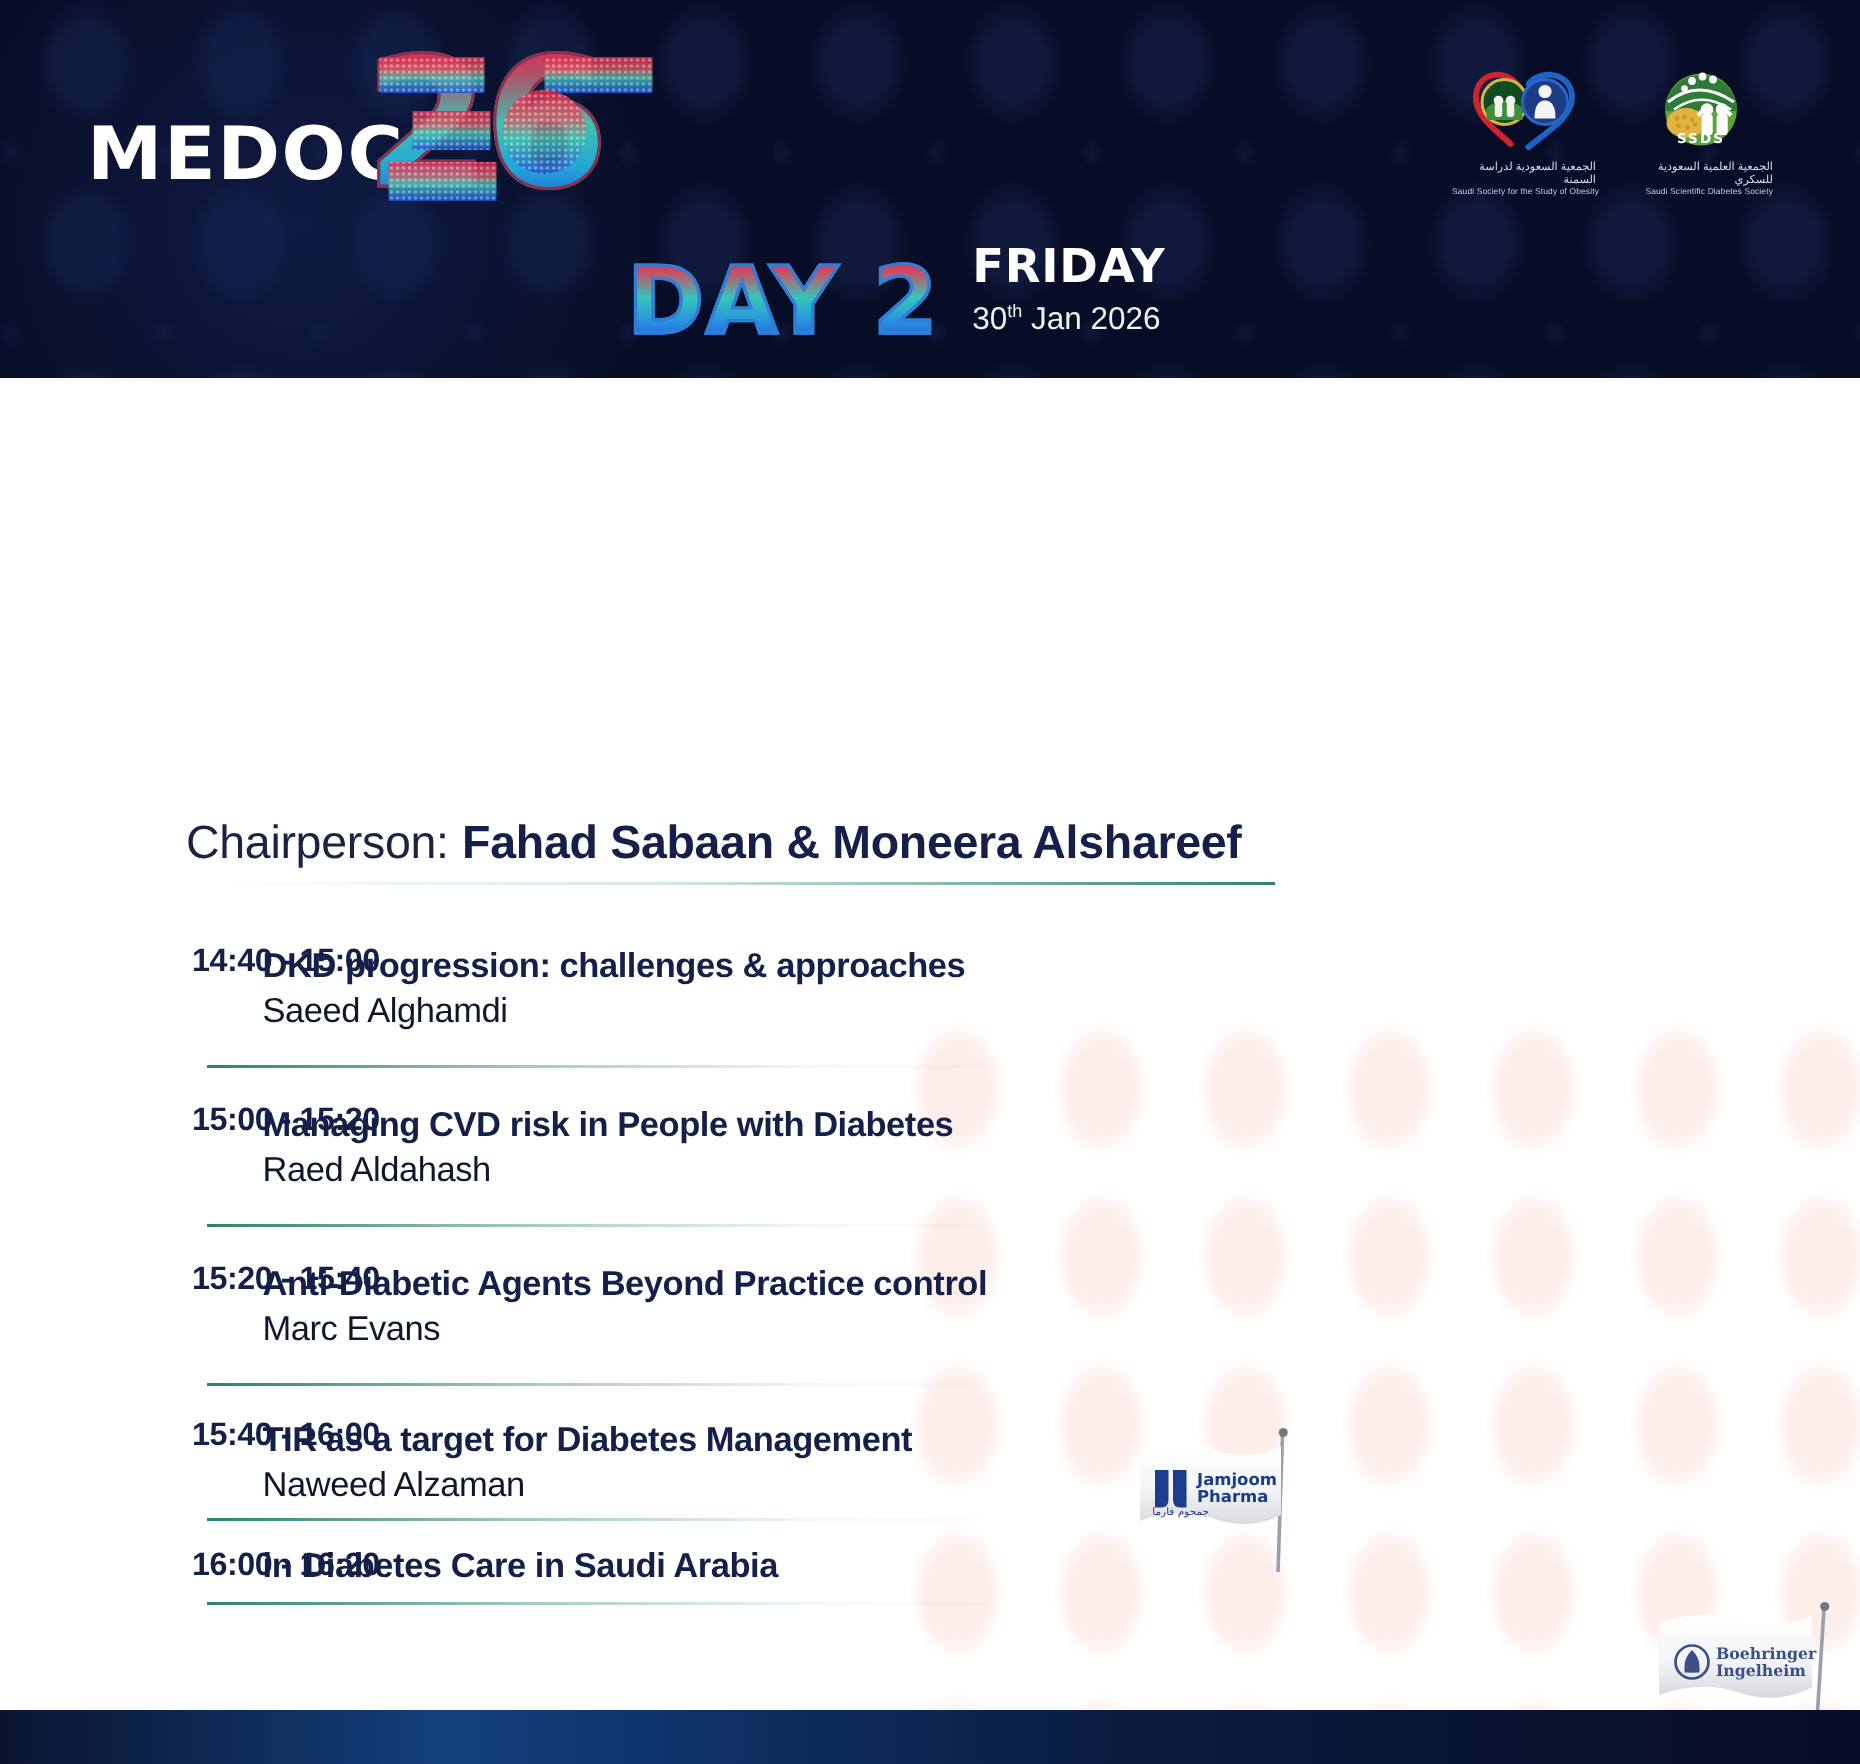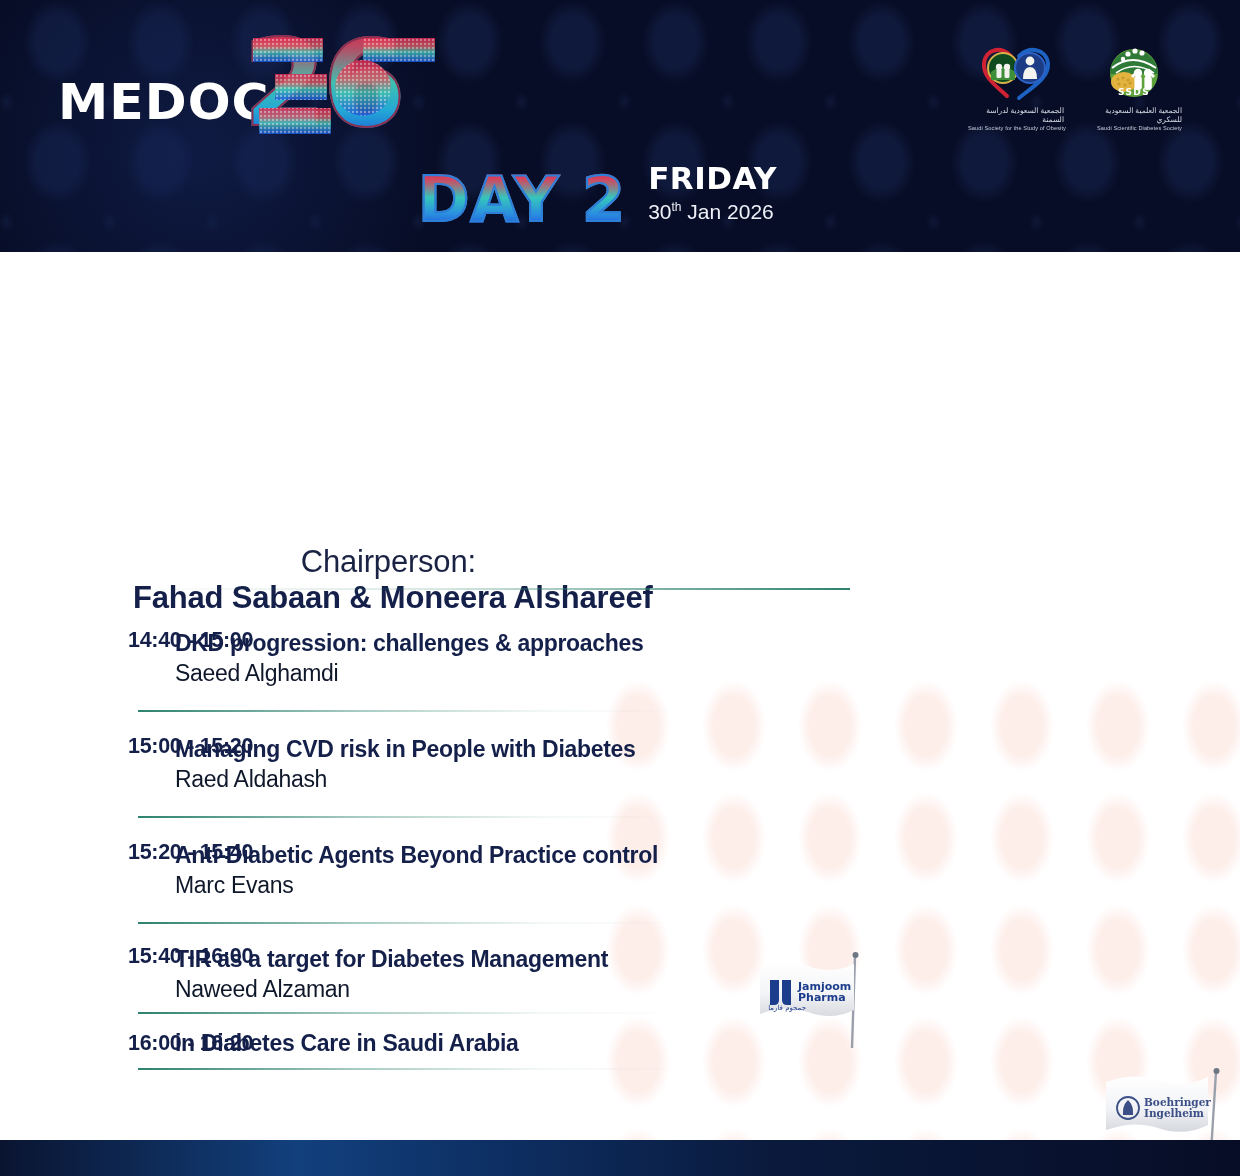--- a/index.html
+++ b/index.html
@@ -154,21 +154,21 @@
     width: 680px; height: 470px;
     background-image: radial-gradient(ellipse 32px 46px at 50% 50%, #fdeeea 0%, #fdeeea 64%, rgba(253,238,234,0) 100%);
     background-size: 96px 112px;
     pointer-events: none;
   }
 
   
   .chair {
     position: absolute;
     left: 124px; top: 292px;
-    display: flex; align-items: center; flex-direction: column;
+    display: flex; align-items: flex-end;
   }
   .chair-label {
     font-size: 31px; color: #1b2344; font-weight: 400;
     letter-spacing: -0.2px;
   }
   .chair-names {
     font-size: 31px; color: #14204a; font-weight: 700;
     margin-left: 9px; letter-spacing: -0.2px;
   }
   .chair-rule {

